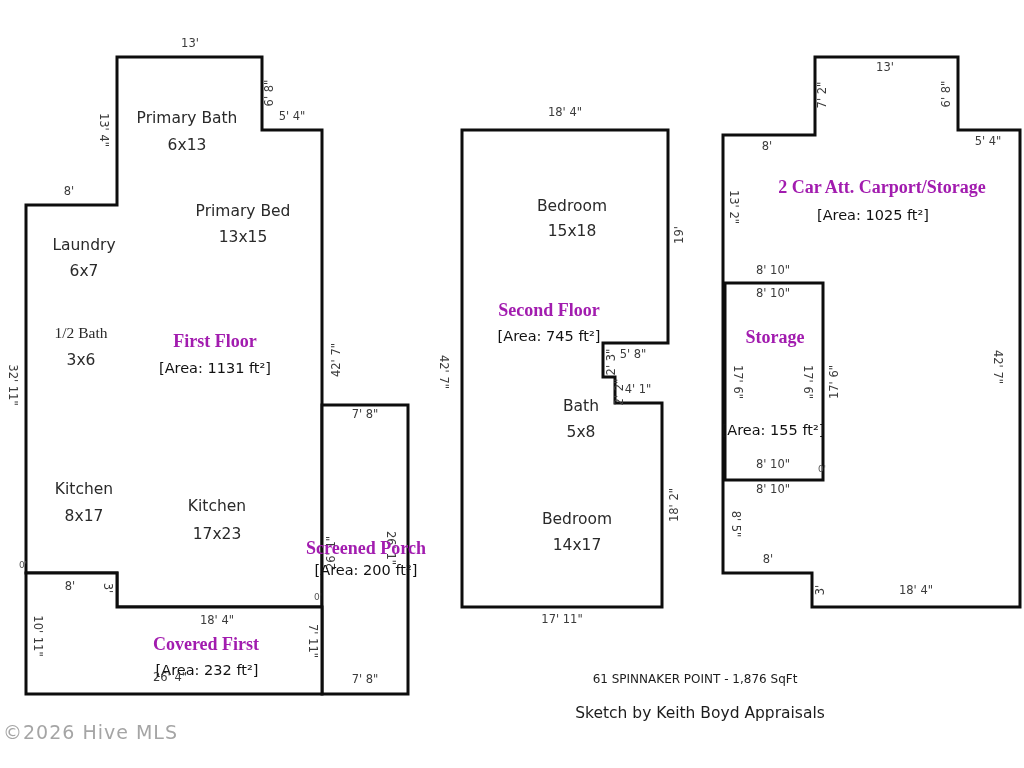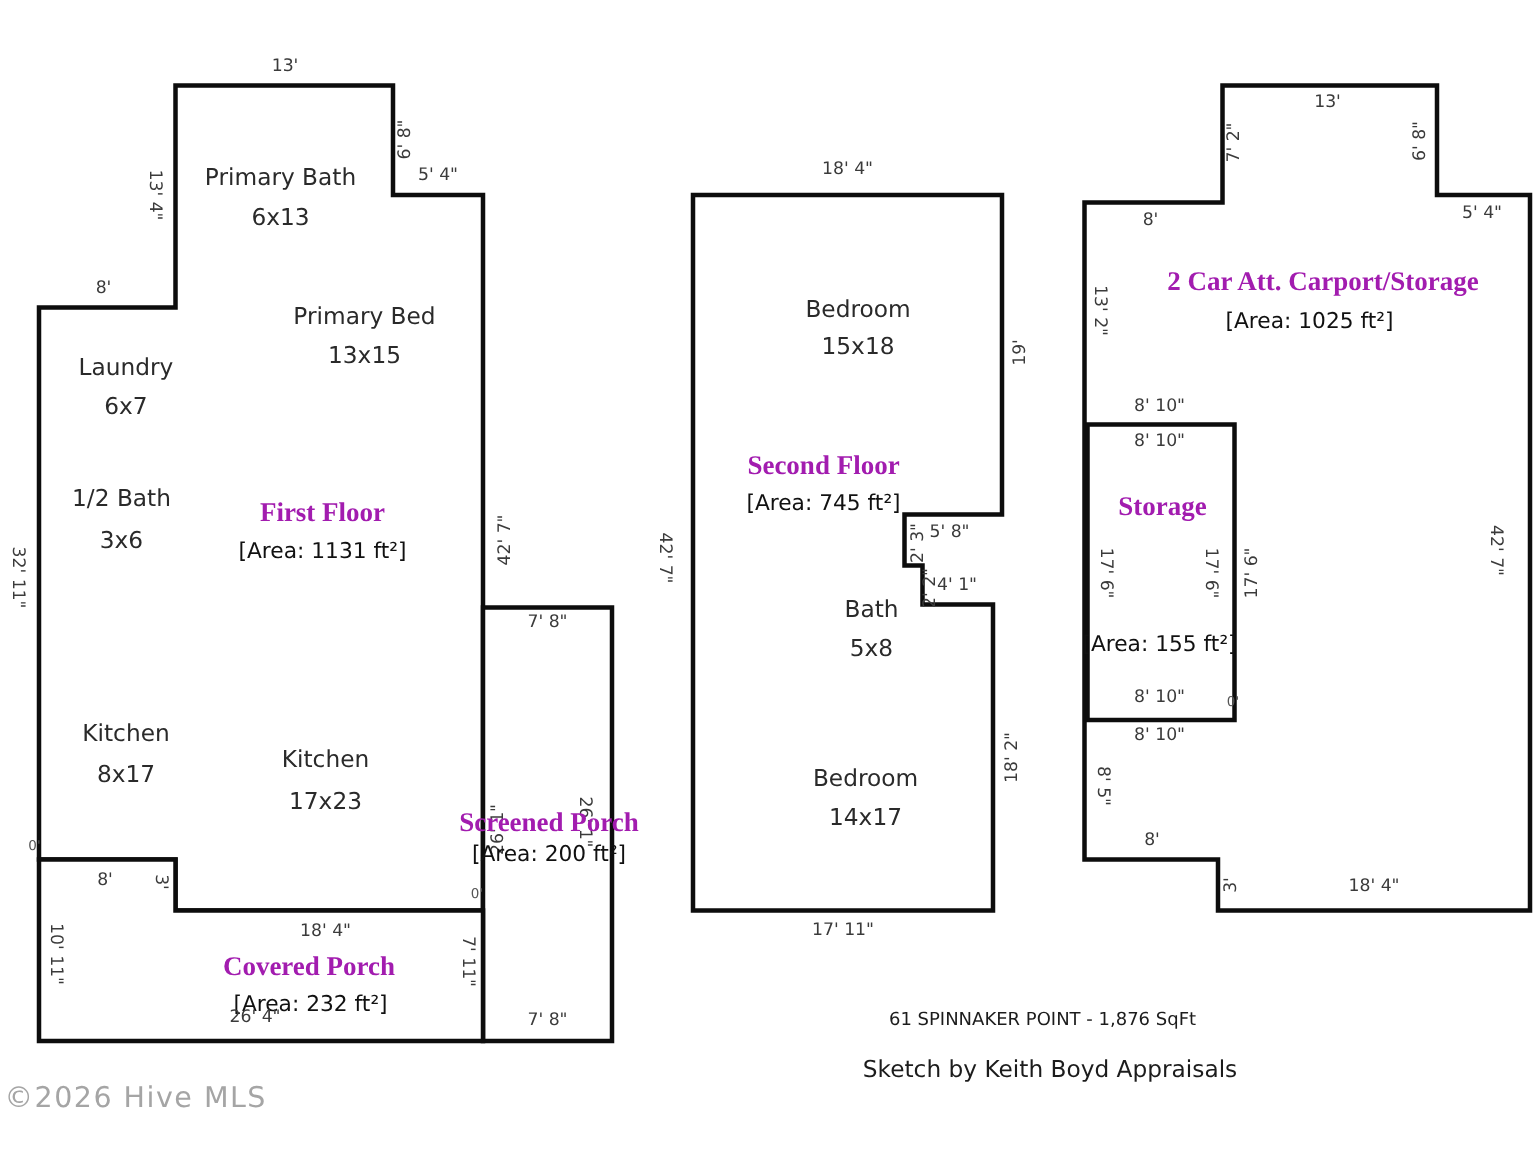--- a/index.html
+++ b/index.html
@@ -75,35 +75,35 @@
       <div class="lbl room" style="left: 187px; top: 119px;">Primary Bath</div>
       <div class="lbl room" style="left: 187px; top: 146px;">6x13</div>
       <div class="lbl dim" style="left: 103px; top: 130px; transform: translate(-50%, -50%) rotate(90deg);">13' 4"</div>
       <div class="lbl dim" style="left: 270px; top: 93px; transform: translate(-50%, -50%) rotate(-90deg);">6' 8"</div>
       <div class="lbl dim" style="left: 292px; top: 117px;">5' 4"</div>
       <div class="lbl room" style="left: 243px; top: 212px;">Primary Bed</div>
       <div class="lbl room" style="left: 243px; top: 238px;">13x15</div>
       <div class="lbl dim" style="left: 69px; top: 192px;">8'</div>
       <div class="lbl room" style="left: 84px; top: 246px;">Laundry</div>
       <div class="lbl room" style="left: 84px; top: 272px;">6x7</div>
-      <div class="lbl room" style="left: 81px; top: 333px;">1/2 Bath</div>
+      <div class="lbl room" style="left: 81px; top: 333px; font-family: Liberation Serif, serif;">1/2 Bath</div>
       <div class="lbl room" style="left: 81px; top: 361px; text-align: right;">3x6</div>
       <div class="lbl title" style="left: 215px; top: 341px;">First Floor</div>
       <div class="lbl area" style="left: 215px; top: 368px;">[Area: 1131 ft²]</div>
       <div class="lbl dim" style="left: 12px; top: 385px; transform: translate(-50%, -50%) rotate(90deg);">32' 11"</div>
       <div class="lbl dim" style="left: 337px; top: 360px; transform: translate(-50%, -50%) rotate(-90deg);">42' 7"</div>
       <div class="lbl room" style="left: 84px; top: 490px;">Kitchen</div>
       <div class="lbl room" style="left: 84px; top: 517px;">8x17</div>
       <div class="lbl room" style="left: 217px; top: 507px;">Kitchen</div>
       <div class="lbl room" style="left: 217px; top: 535px;">17x23</div>
       <div class="lbl tiny" style="left: 23px; top: 565px;">0'</div>
       <div class="lbl dim" style="left: 70px; top: 587px;">8'</div>
       <div class="lbl dim" style="left: 107px; top: 588px; transform: translate(-50%, -50%) rotate(90deg);">3'</div>
       <div class="lbl dim" style="left: 217px; top: 621px;">18' 4"</div>
-      <div class="lbl title" style="left: 206px; top: 644px;">Covered Porch</div>
+      <div class="lbl title" style="left: 206px; top: 644px;">Covered First</div>
       <div class="lbl area" style="left: 207px; top: 670px;">[Area: 232 ft²]</div>
       <div class="lbl dim" style="left: 170px; top: 678px;">26' 4"</div>
       <div class="lbl dim" style="left: 37px; top: 636px; transform: translate(-50%, -50%) rotate(90deg);">10' 11"</div>
       <div class="lbl dim" style="left: 312px; top: 641px; transform: translate(-50%, -50%) rotate(90deg);">7' 11"</div>
       <div class="lbl dim" style="left: 365px; top: 415px;">7' 8"</div>
       <div class="lbl dim" style="left: 332px; top: 553px; transform: translate(-50%, -50%) rotate(-90deg);">26' 1"</div>
       <div class="lbl dim" style="left: 390px; top: 548px; transform: translate(-50%, -50%) rotate(90deg);">26' 1"</div>
       <div class="lbl title" style="left: 366px; top: 548px;">Screened Porch</div>
       <div class="lbl area" style="left: 366px; top: 570px;">[Area: 200 ft²]</div>
       <div class="lbl dim" style="left: 365px; top: 680px;">7' 8"</div>

